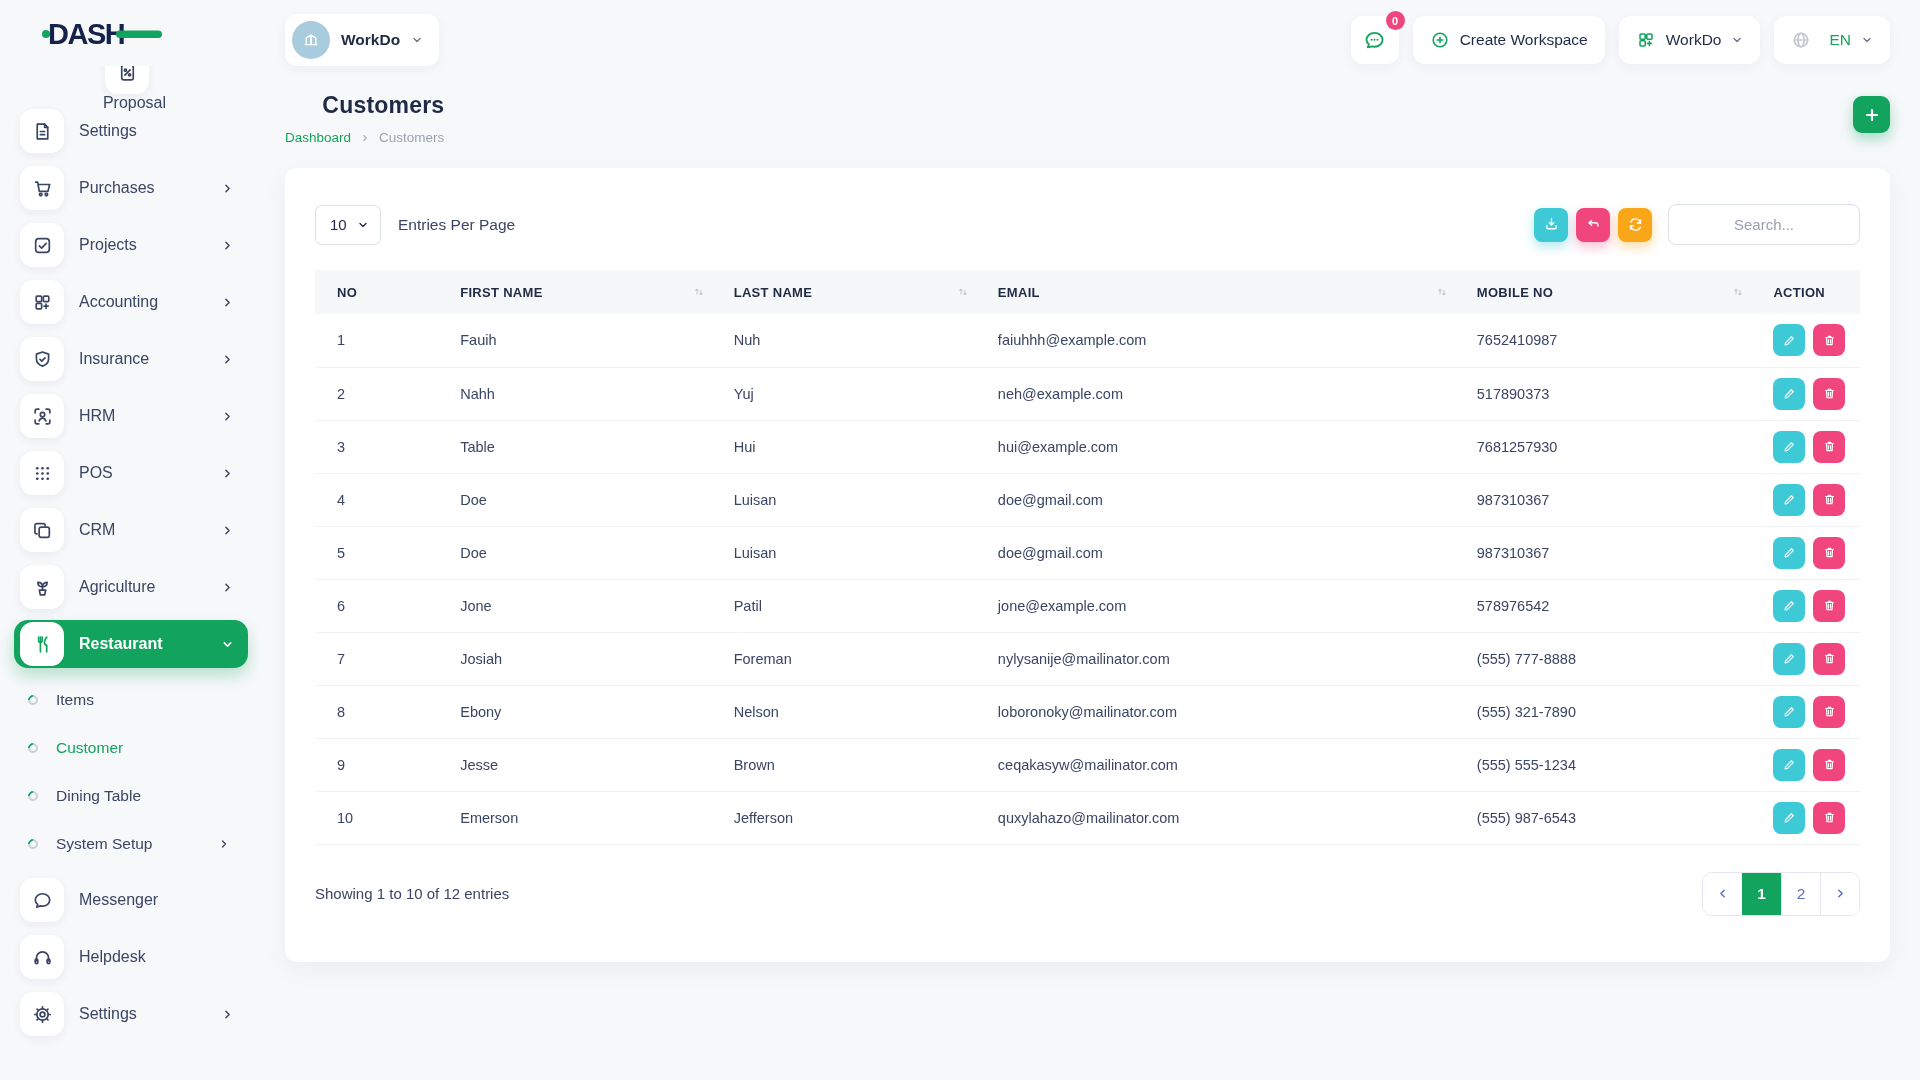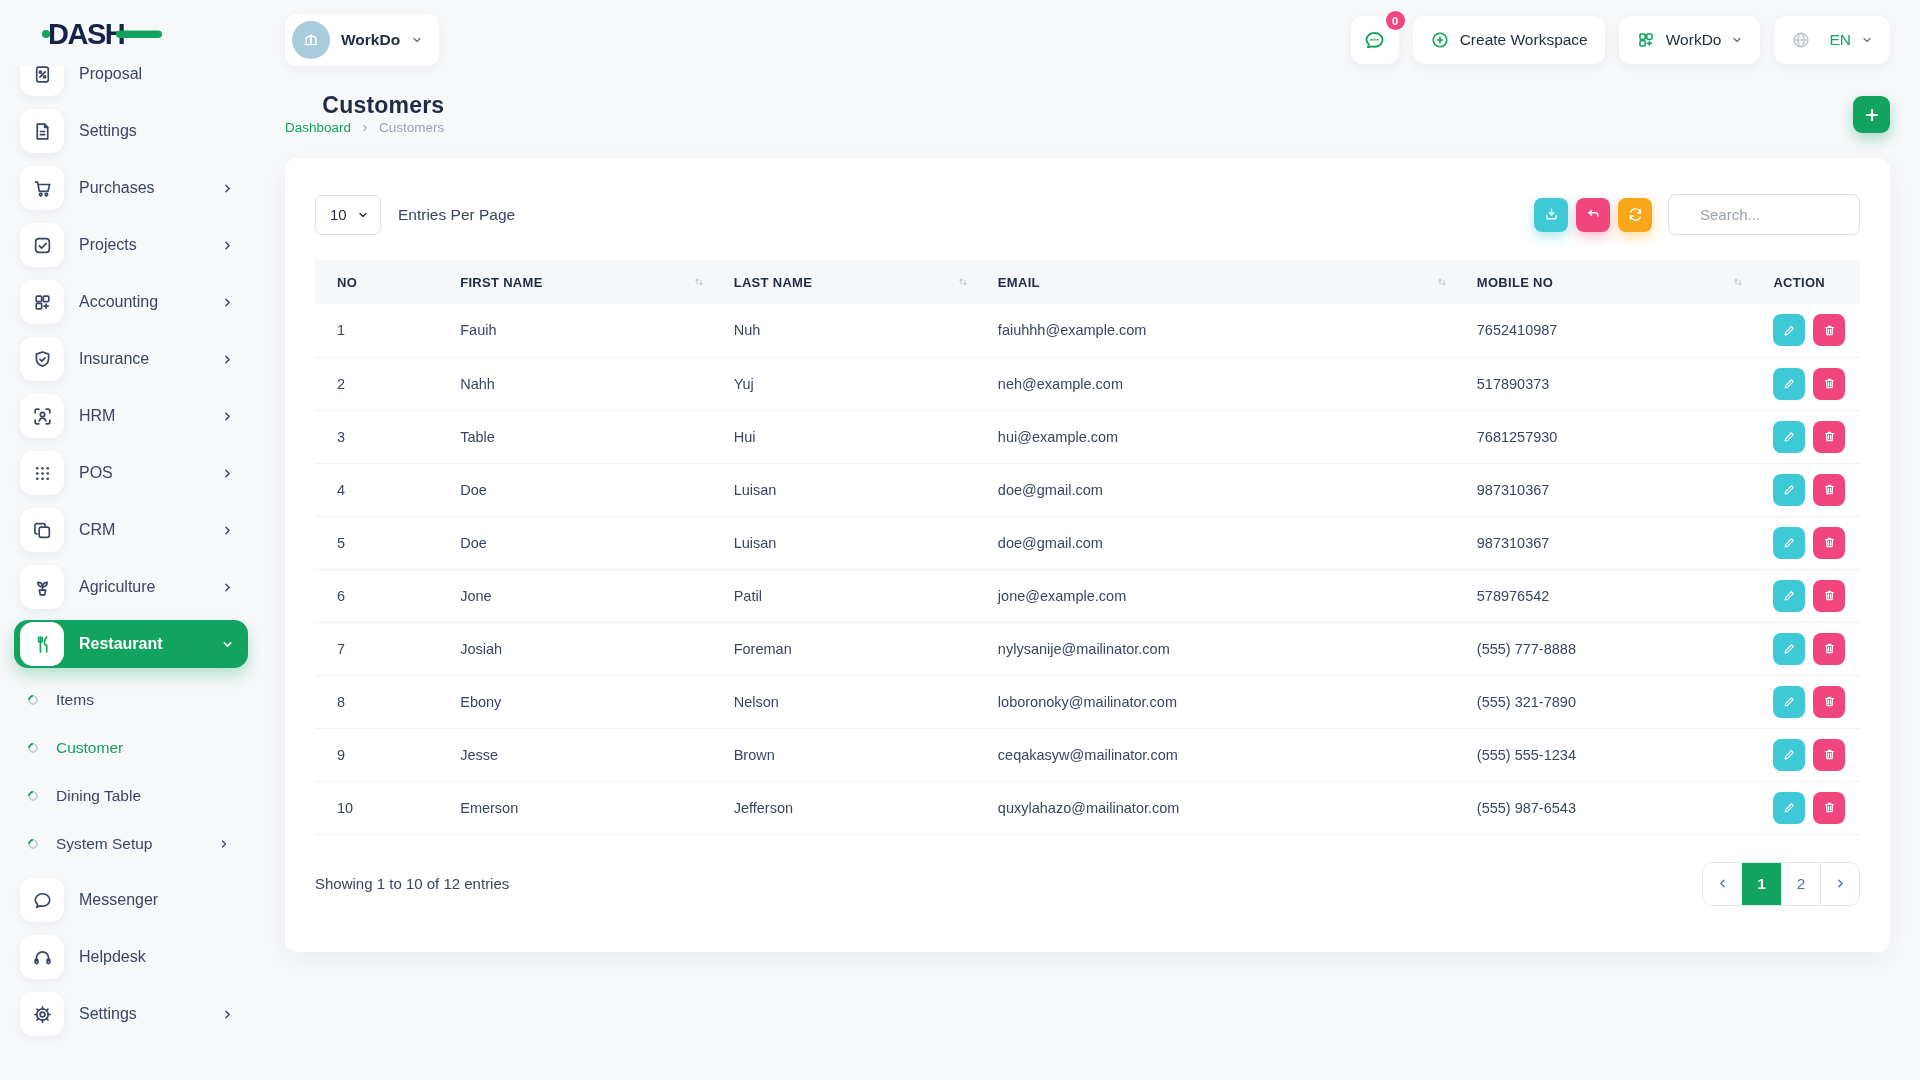--- a/index.html
+++ b/index.html
@@ -13,21 +13,21 @@
     width:1920px;height:1080px;overflow:hidden;background:var(--bg);
     font-family:"Liberation Sans",sans-serif;color:var(--body-text);
   }
   .app{display:flex;width:100%;height:100%;}
 
   
   .sidebar{width:260px;flex:none;overflow:hidden;display:flex;flex-direction:column;}
   .logo-wrap{height:66px;flex:none;display:flex;align-items:center;padding-left:42px;}
   .menu{flex:1;overflow:hidden;padding:2px 12px 0 14px;}
   .menu-item{display:flex;align-items:center;height:48px;margin:9px 0;padding:0 14px 0 6px;border-radius:14px;cursor:pointer;}
-  .menu-item:first-child{margin-top:-18px;}
+  .menu-item:first-child{margin-top:-18px;flex-direction:column;}
   .icon-box{width:44px;height:44px;flex:none;background:#fff;border-radius:13px;display:flex;align-items:center;justify-content:center;box-shadow:0 3px 10px rgba(25,39,71,0.06);color:#3A4563;}
   .icon-box .ic{width:21px;height:21px;}
   .menu-label{margin-left:15px;font-size:16px;color:var(--body-text);}
   .menu-chevron{margin-left:auto;color:#3A4563;width:13px;height:13px;display:flex;}
   .menu-item.active{background:var(--primary-green);box-shadow:0 8px 16px rgba(18,164,94,0.28);}
   .menu-item.active .icon-box{color:var(--primary-green);box-shadow:none;}
   .menu-item.active .menu-label{color:#fff;font-weight:700;}
   .menu-item.active .menu-chevron{color:#fff;}
   .sub-item{display:flex;align-items:center;height:46px;margin:2px 0 2px 14px;padding-right:18px;cursor:pointer;}
   .bullet{width:10px;height:10px;border-radius:50%;border:2px solid #C9CFD9;border-top-color:var(--primary-green);transform:rotate(-45deg);flex:none;}
@@ -51,41 +51,41 @@
   .chat-btn .ic{width:23px;height:23px;}
   .badge{position:absolute;top:-5px;right:-6px;min-width:19px;height:19px;border-radius:10px;background:var(--pink);color:#fff;font-size:11px;font-weight:700;display:flex;align-items:center;justify-content:center;padding:0 4px;}
   .top-btn{height:48px;padding:0 17px;gap:10px;font-size:15.5px;color:var(--dark-text);font-weight:500;}
   .top-btn .lead{width:20px;height:20px;color:var(--primary-green);display:flex;}
   .globe{color:#C2C8D2 !important;}
   .lang-code{color:var(--primary-green);font-weight:400;margin-left:8px;}
 
   
   .page-head{display:flex;justify-content:space-between;align-items:flex-start;padding-top:20px;flex:none;text-align:right;}
   .page-title{margin:0;font-size:23px;font-weight:700;color:var(--dark-text);letter-spacing:0.2px;}
-  .breadcrumb{display:flex;align-items:center;gap:9px;margin-top:1px;font-size:13.5px;}
+  .breadcrumb{display:flex;align-items:center;gap:9px;margin-top:11px;font-size:13.5px;}
   .bc-link{color:var(--primary-green);cursor:pointer;}
   .bc-sep{width:10px;height:10px;color:#A7ADBA;display:flex;}
   .bc-current{color:var(--muted-text);}
   .add-btn{width:37px;height:37px;border:none;border-radius:9px;background:var(--primary-green);color:#fff;display:flex;align-items:center;justify-content:center;cursor:pointer;box-shadow:0 6px 14px rgba(18,164,94,0.35);margin-top:4px;}
   .add-btn .ic{width:18px;height:18px;}
 
   
   .card{margin-top:23px;background:#fff;border-radius:12px;box-shadow:0 8px 24px rgba(24,38,74,0.05);padding:36px 30px 46px;flex:none;}
   .toolbar{display:flex;align-items:center;justify-content:space-between;}
   .toolbar-left{display:flex;align-items:center;gap:17px;}
   .entries-select{width:66px;height:40px;border:1px solid #DCE1E8;border-radius:7px;background:#fff;display:flex;align-items:center;justify-content:space-between;padding:0 11px 0 14px;cursor:pointer;}
   .entries-select span{font-size:15px;color:var(--dark-text);}
   .entries-label{font-size:15.5px;color:var(--body-text);}
   .toolbar-right{display:flex;align-items:center;gap:8px;}
   .tool-btn{width:34px;height:34px;border:none;border-radius:8px;color:#fff;display:flex;align-items:center;justify-content:center;cursor:pointer;}
   .tool-btn .ic{width:17px;height:17px;}
   .tb-export{background:var(--teal);box-shadow:0 5px 12px rgba(62,201,214,0.4);}
   .tb-undo{background:var(--pink);box-shadow:0 5px 12px rgba(241,70,125,0.35);}
   .tb-refresh{background:var(--orange);box-shadow:0 5px 12px rgba(249,167,24,0.4);}
-  .search-input{width:192px;height:41px;margin-left:8px;border:1px solid #DCE1E8;border-radius:8px;padding:0 31px;font-size:15px;color:var(--body-text);outline:none;font-family:inherit;background:#fff;}
+  .search-input{width:192px;height:41px;margin-left:8px;border:1px solid #DCE1E8;border-radius:8px;padding:0 31px;font-size:15px;color:var(--body-text);outline:none;font-family:inherit;background:#fff;text-align:center;}
   .search-input::placeholder{color:#98A0AF;}
 
   
   table{width:100%;border-collapse:collapse;table-layout:fixed;margin-top:25px;}
   col.c0{width:9.4%;} col.c1{width:17.7%;} col.c2{width:17.1%;} col.c3{width:31%;} col.c4{width:19.2%;}
   thead th{background:#F6F7F9;height:44px;padding:0;text-align:left;}
   .th-in{display:flex;align-items:center;justify-content:space-between;padding-right:28px;}
   .th-label{font-size:13px;font-weight:700;color:var(--dark-text);letter-spacing:0.3px;}
   .sort-icon{width:14px;height:14px;color:#C3C8D2;display:flex;}
   th.first,td.first{padding-left:22px;}

